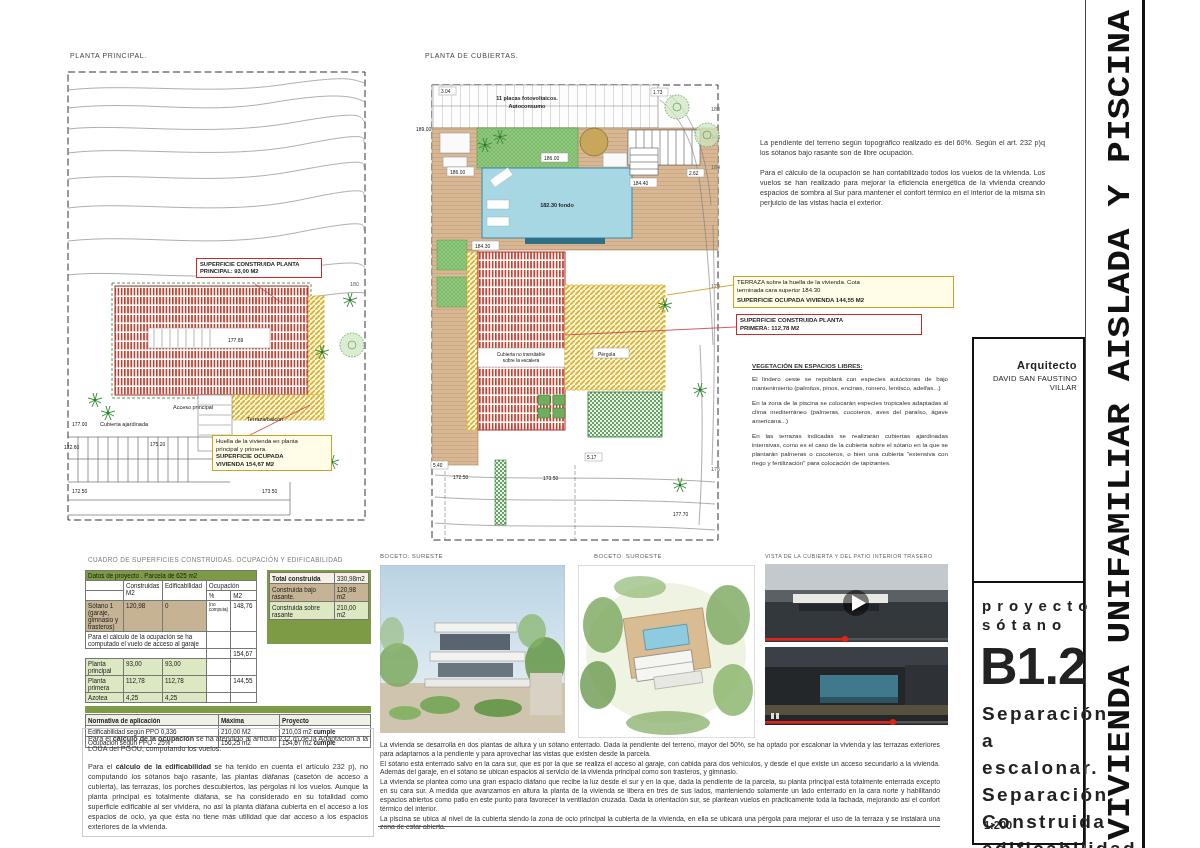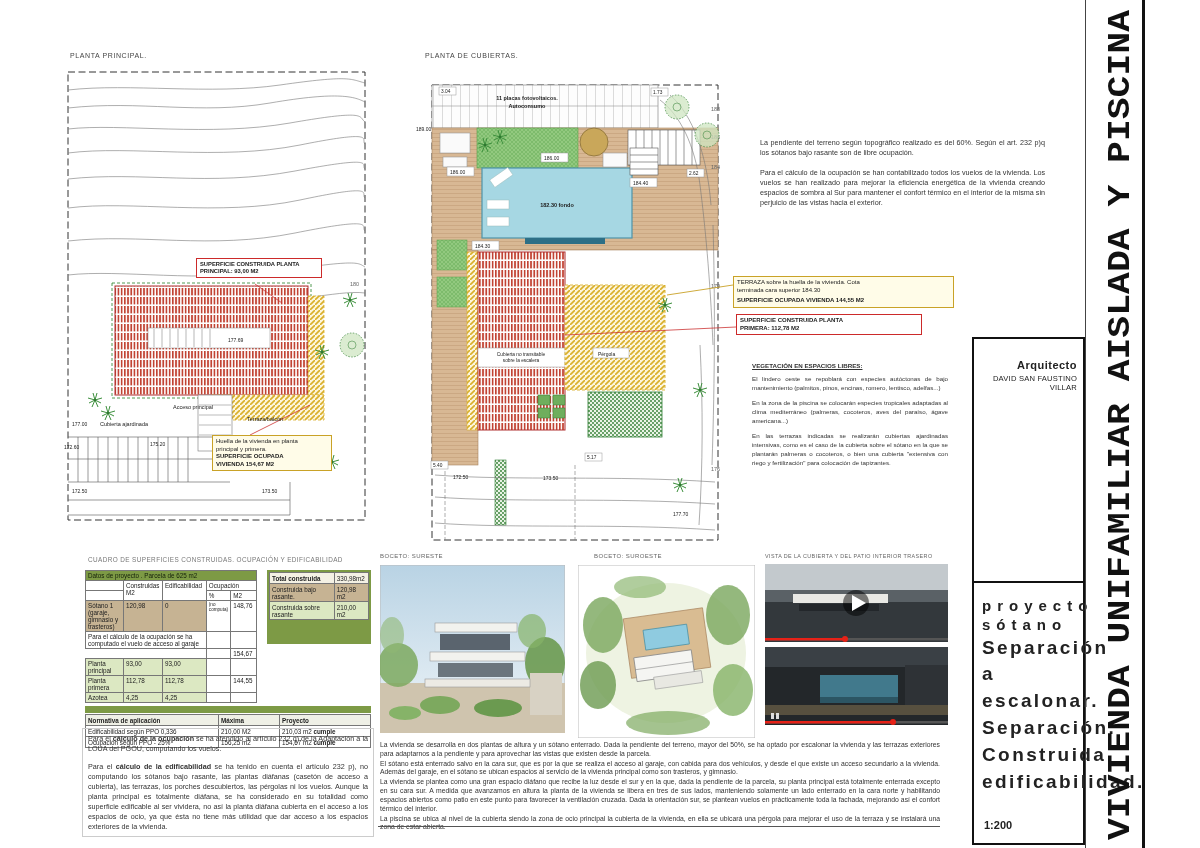--- a/index.html
+++ b/index.html
@@ -352,20 +352,21 @@
   </div>
 
   <div class="arqbox">
     <div class="arq">Arquitecto</div>
     <div class="name">DAVID SAN FAUSTINO VILLAR</div>
   </div>
 
   <div class="projbox">
     <div class="pline">proyecto</div>
     <div class="pline">sótano</div>
+    <div class="code">B1.2</div>
     <div class="sub">
       <div>Separación a</div>
       <div>escalonar.</div>
       <div>Separación.</div>
       <div>Construida</div>
       <div>edificabilidad.</div>
     </div>
     <div class="scale">1:200</div>
   </div>
 

